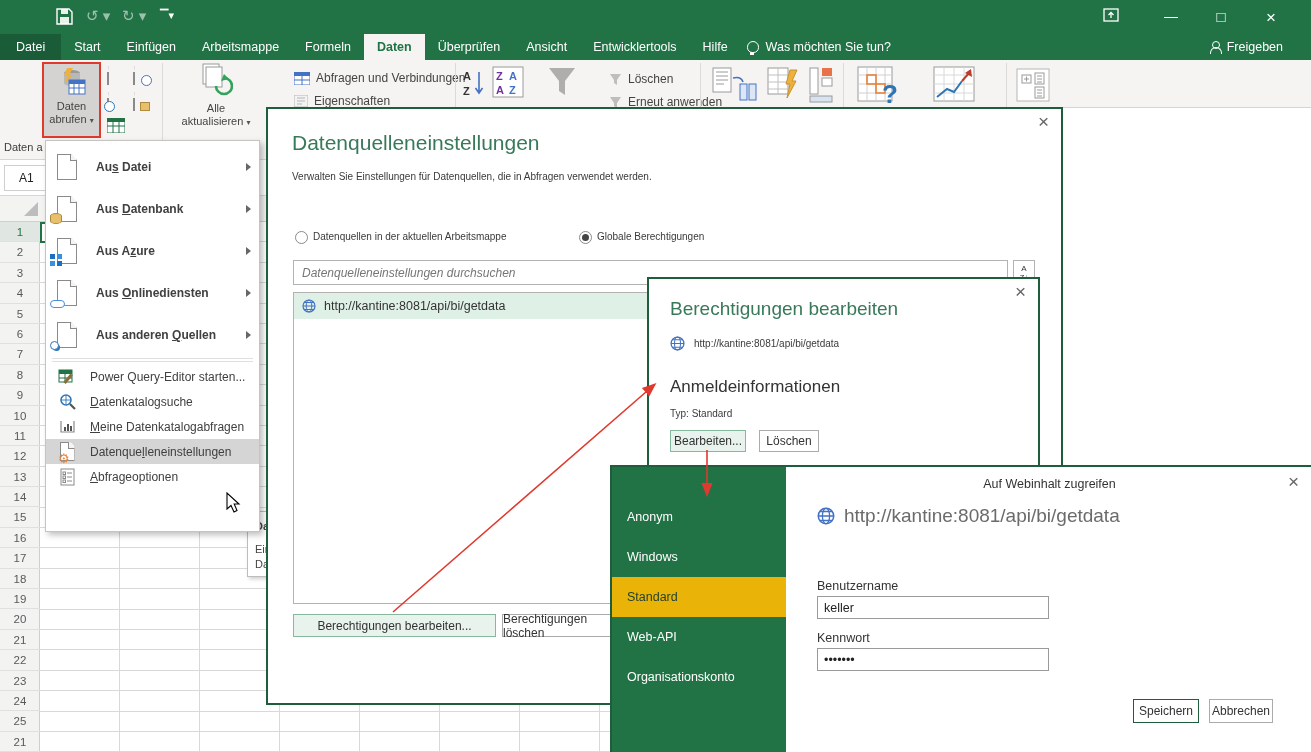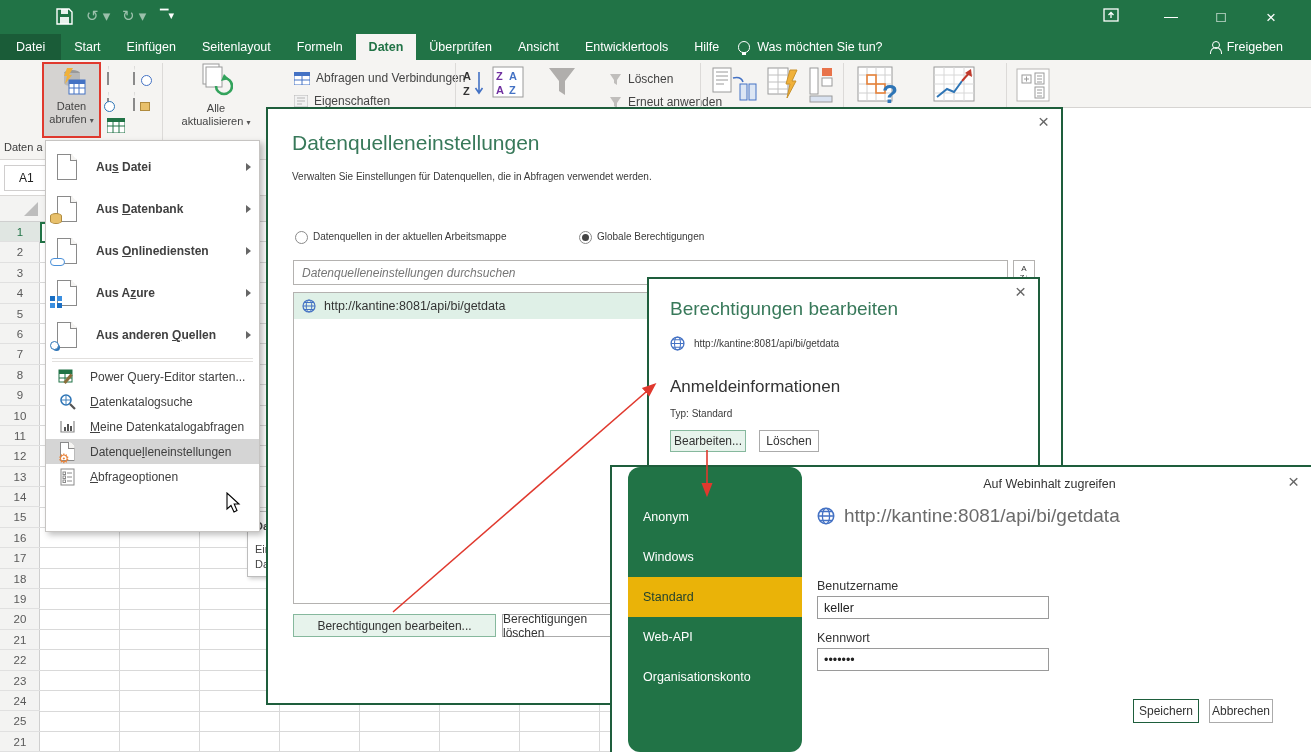--- a/index.html
+++ b/index.html
@@ -93,21 +93,21 @@
   .listrow { height:26px; background:#dff0e7; display:flex; align-items:center; gap:8px; padding-left:8px; font-size:12.5px; color:#333; }
   .btn { font-size:12px; color:#333; background:#fff; border:1px solid #ababab; display:inline-flex; align-items:center; justify-content:center; }
   .btn-green { background:#e7f3ec; border:1px solid #86b89d; }
   .btn-greenline { background:#fff; border:1px solid #1e5e3c; }
 
   .dlg2 { left:647px; top:277px; width:393px; height:279px; background:#fff; border:2px solid #1e5e3c; border-bottom:none; z-index:20; }
   .dlg2 .dlg-title { font-size:19px; }
   .section-hd { font-size:17px; color:#333; }
 
   .dlg3 { left:610px; top:465px; width:701px; height:287px; background:#fff; border:2px solid #1e5e3c; border-right:none; border-bottom:none; z-index:30; }
-  .dlg3-side { position:absolute; left:16px; top:0; width:174px; height:285px; background:#217346;border-radius:12px; }
+  .dlg3-side { position:absolute; left:0; top:0; width:174px; height:285px; background:#217346; }
   .side-item { height:40px; color:#fff; font-size:12.5px; display:flex; align-items:center; padding-left:15px; }
   .side-item-sel { background:#eab308; color:#1d3f2f; }
   .dlg3-title { position:absolute; left:176px; top:10px; width:523px; text-align:center; font-size:12.5px; color:#333; }
   .url-big { font-size:19px; color:#6b6b6b; }
   .field-label { font-size:12.5px; color:#333; }
   .field-input { width:232px; height:23px; border:1px solid #9a9a9a; font-size:12.5px; color:#222; padding:0 6px; background:#fff; }
 
   .annot-svg { left:0; top:0; width:1311px; height:752px; z-index:40; pointer-events:none; }
 </style>
 </head>
@@ -134,21 +134,21 @@
     </div>
     <div class="abs winbtn" style="right:125px;">—</div>
     <div class="abs winbtn" style="right:75px; font-size:15px;">□</div>
     <div class="abs winbtn" style="right:25px; font-size:17px;">×</div>
   </div>
 
   <div class="abs tabbar">
     <div class="tab tab-file">Datei</div>
     <div class="tab">Start</div>
     <div class="tab">Einfügen</div>
-    <div class="tab">Seitenlayout</div>
+    <div class="tab">Arbeitsmappe</div>
     <div class="tab">Formeln</div>
     <div class="tab tab-active">Daten</div>
     <div class="tab">Überprüfen</div>
     <div class="tab">Ansicht</div>
     <div class="tab">Entwicklertools</div>
     <div class="tab">Hilfe</div>
     <div class="tellme">
       <span class="bulb"></span>
       <span>Was möchten Sie tun?</span>
     </div>
@@ -361,36 +361,36 @@
         <span class="icon-cell" style="position: relative;">
           <span class="doc"></span>
           <span class="badge" style="width:12px;height:11px;background:#e8c06b;border:1px solid #b08b3e;border-radius:50%/28%;"></span>
         </span>
         <span class="mi-label">Aus <u>D</u>atenbank</span>
         <span class="mi-arrow"></span>
       </div>
       <div class="mi mi-big mi-bold">
         <span class="icon-cell" style="position: relative;">
           <span class="doc"></span>
-          <span class="badge" style="width:15px;height:8px;border:1.4px solid #4a90d9;border-radius:8px;background:#fff;"></span>
-        </span>
-        <span class="mi-label">Aus <u>O</u>nlinediensten</span>
-        <span class="mi-arrow"></span>
-      </div>
-      <div class="mi mi-big mi-bold">
-        <span class="icon-cell" style="position: relative;">
-          <span class="doc"></span>
           <span class="badge" style="width:12px;height:12px;background:linear-gradient(#1a6fc4,#1a6fc4);display:grid;grid-template-columns:5px 5px;grid-gap:2px;padding:0;background:none;">
             <i style="background:#1a6fc4"></i>
             <i style="background:#3b8fe0"></i>
             <i style="background:#3b8fe0"></i>
             <i style="background:#1a6fc4"></i>
           </span>
         </span>
         <span class="mi-label">Aus A<u>z</u>ure</span>
+        <span class="mi-arrow"></span>
+      </div>
+      <div class="mi mi-big mi-bold">
+        <span class="icon-cell" style="position: relative;">
+          <span class="doc"></span>
+          <span class="badge" style="width:15px;height:8px;border:1.4px solid #4a90d9;border-radius:8px;background:#fff;"></span>
+        </span>
+        <span class="mi-label">Aus <u>O</u>nlinediensten</span>
         <span class="mi-arrow"></span>
       </div>
       <div class="mi mi-big mi-bold">
         <span class="icon-cell" style="position: relative;">
           <span class="doc"></span>
           <span class="badge" style="width:9px;height:9px;border:1.6px solid #2e75b6;border-radius:50%;background:#fff;box-shadow:2px 2px 0 -1px #2e75b6;"></span>
         </span>
         <span class="mi-label">Aus anderen <u>Q</u>uellen</span>
         <span class="mi-arrow"></span>
       </div>

